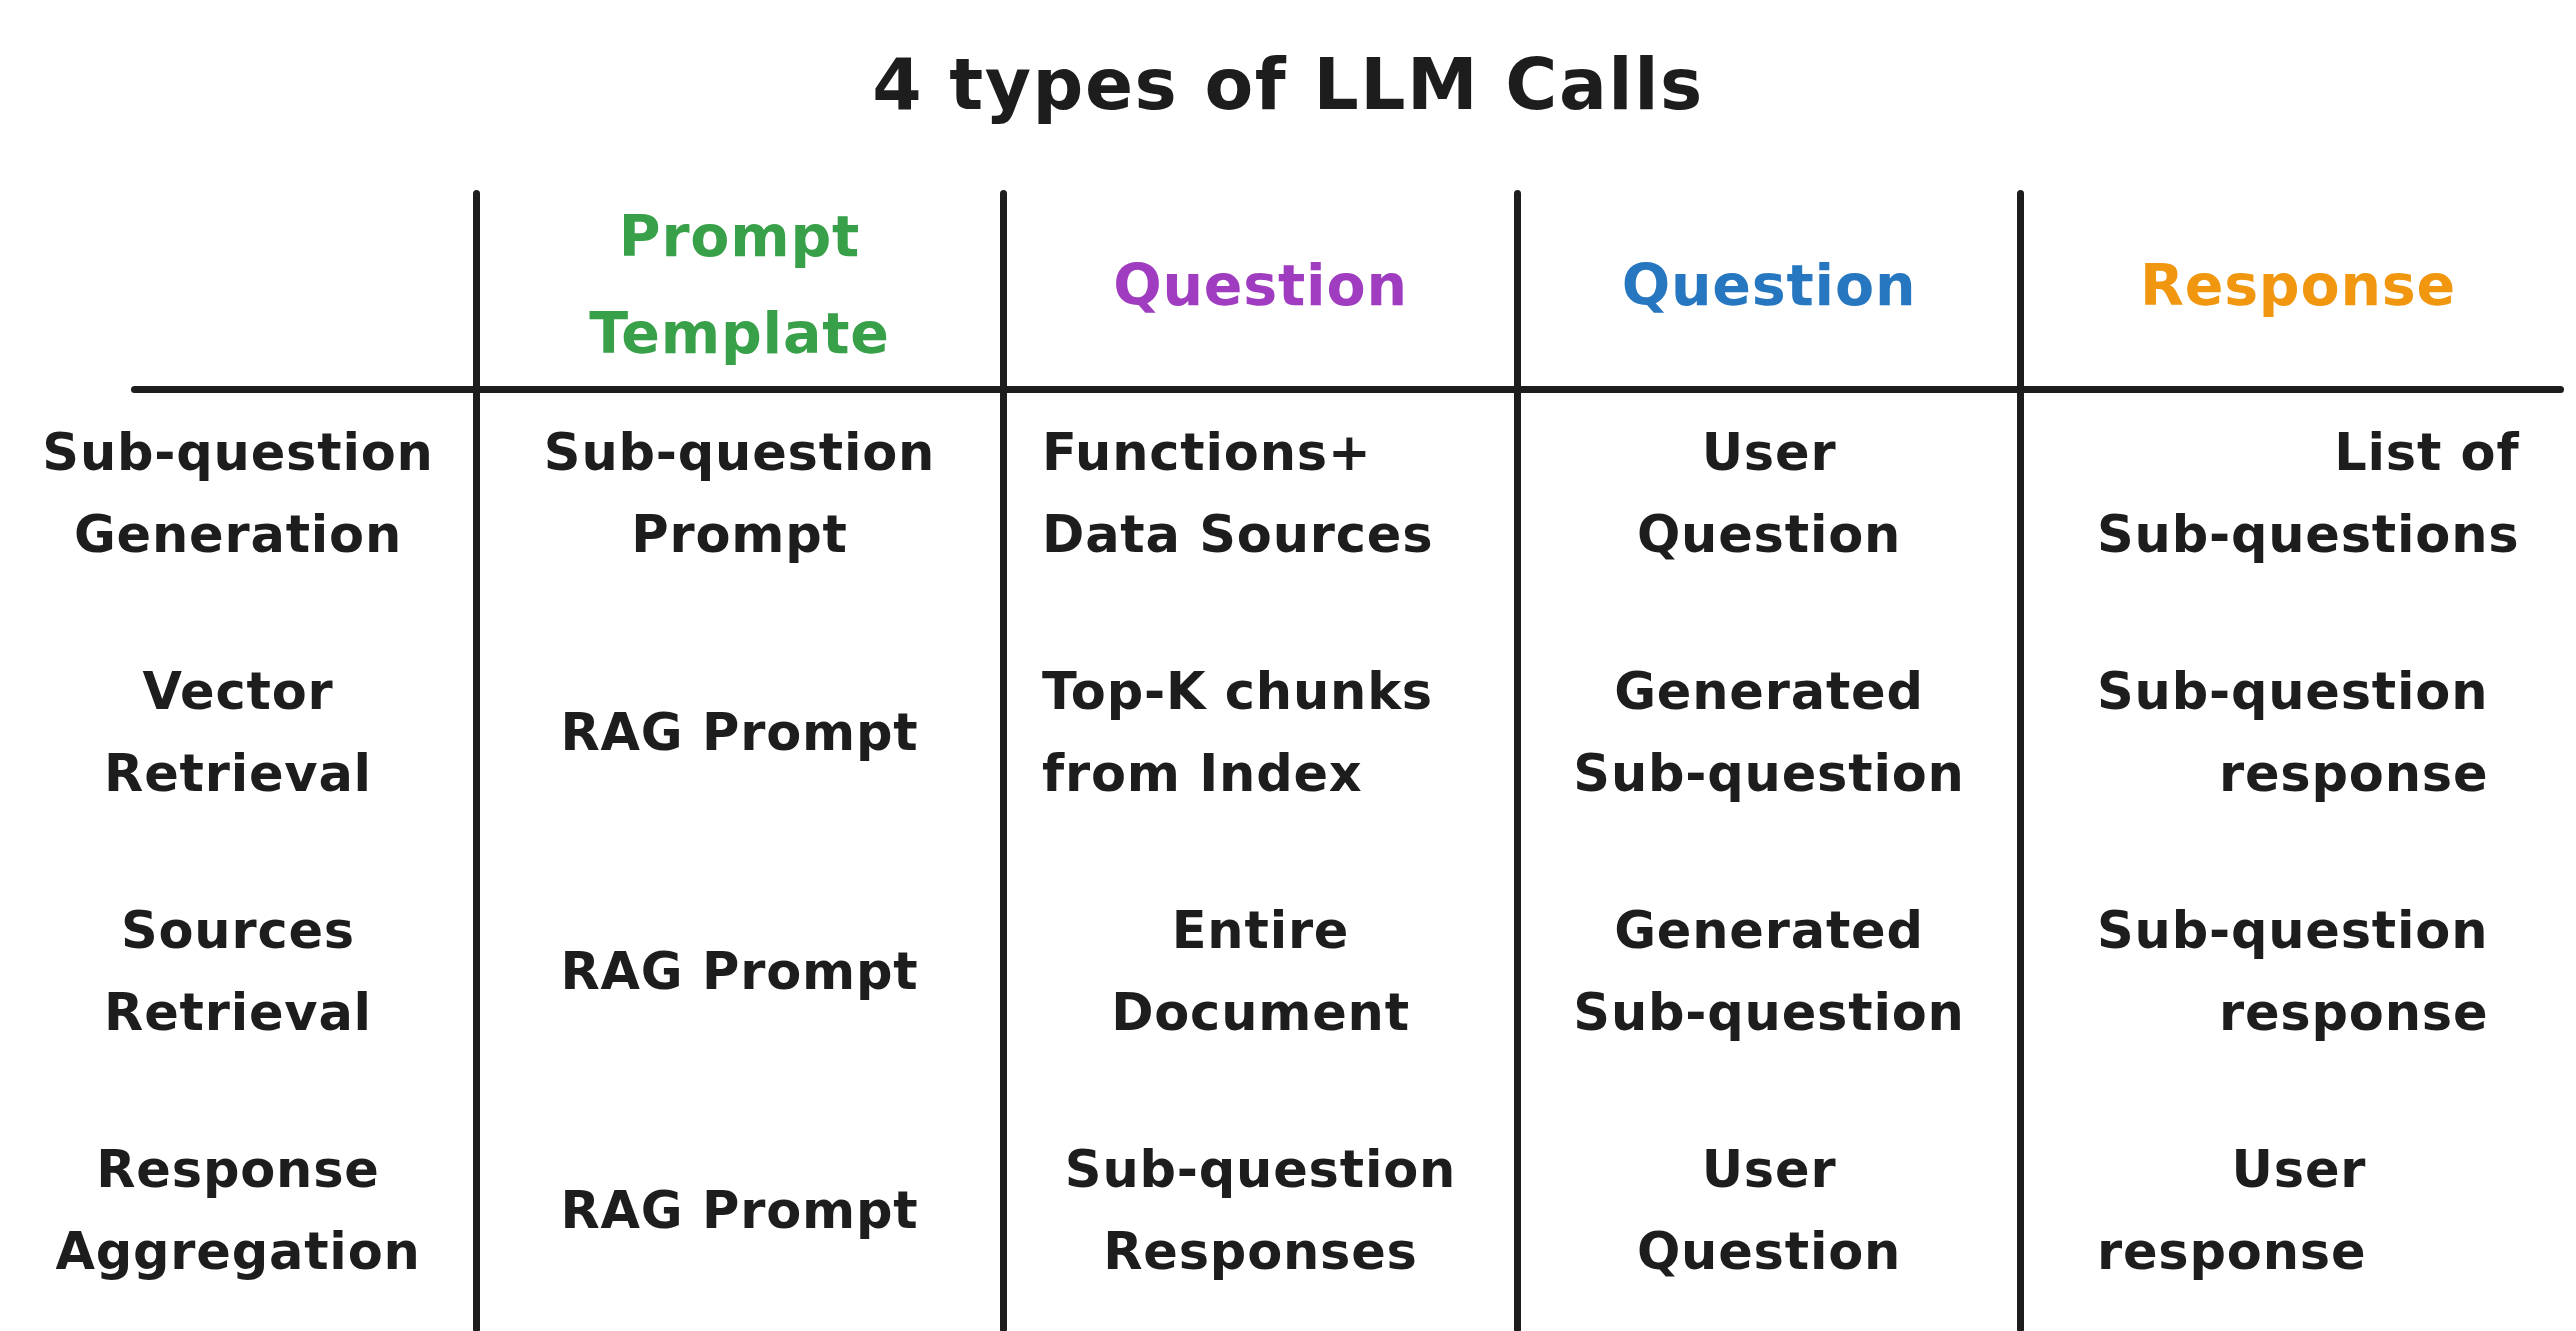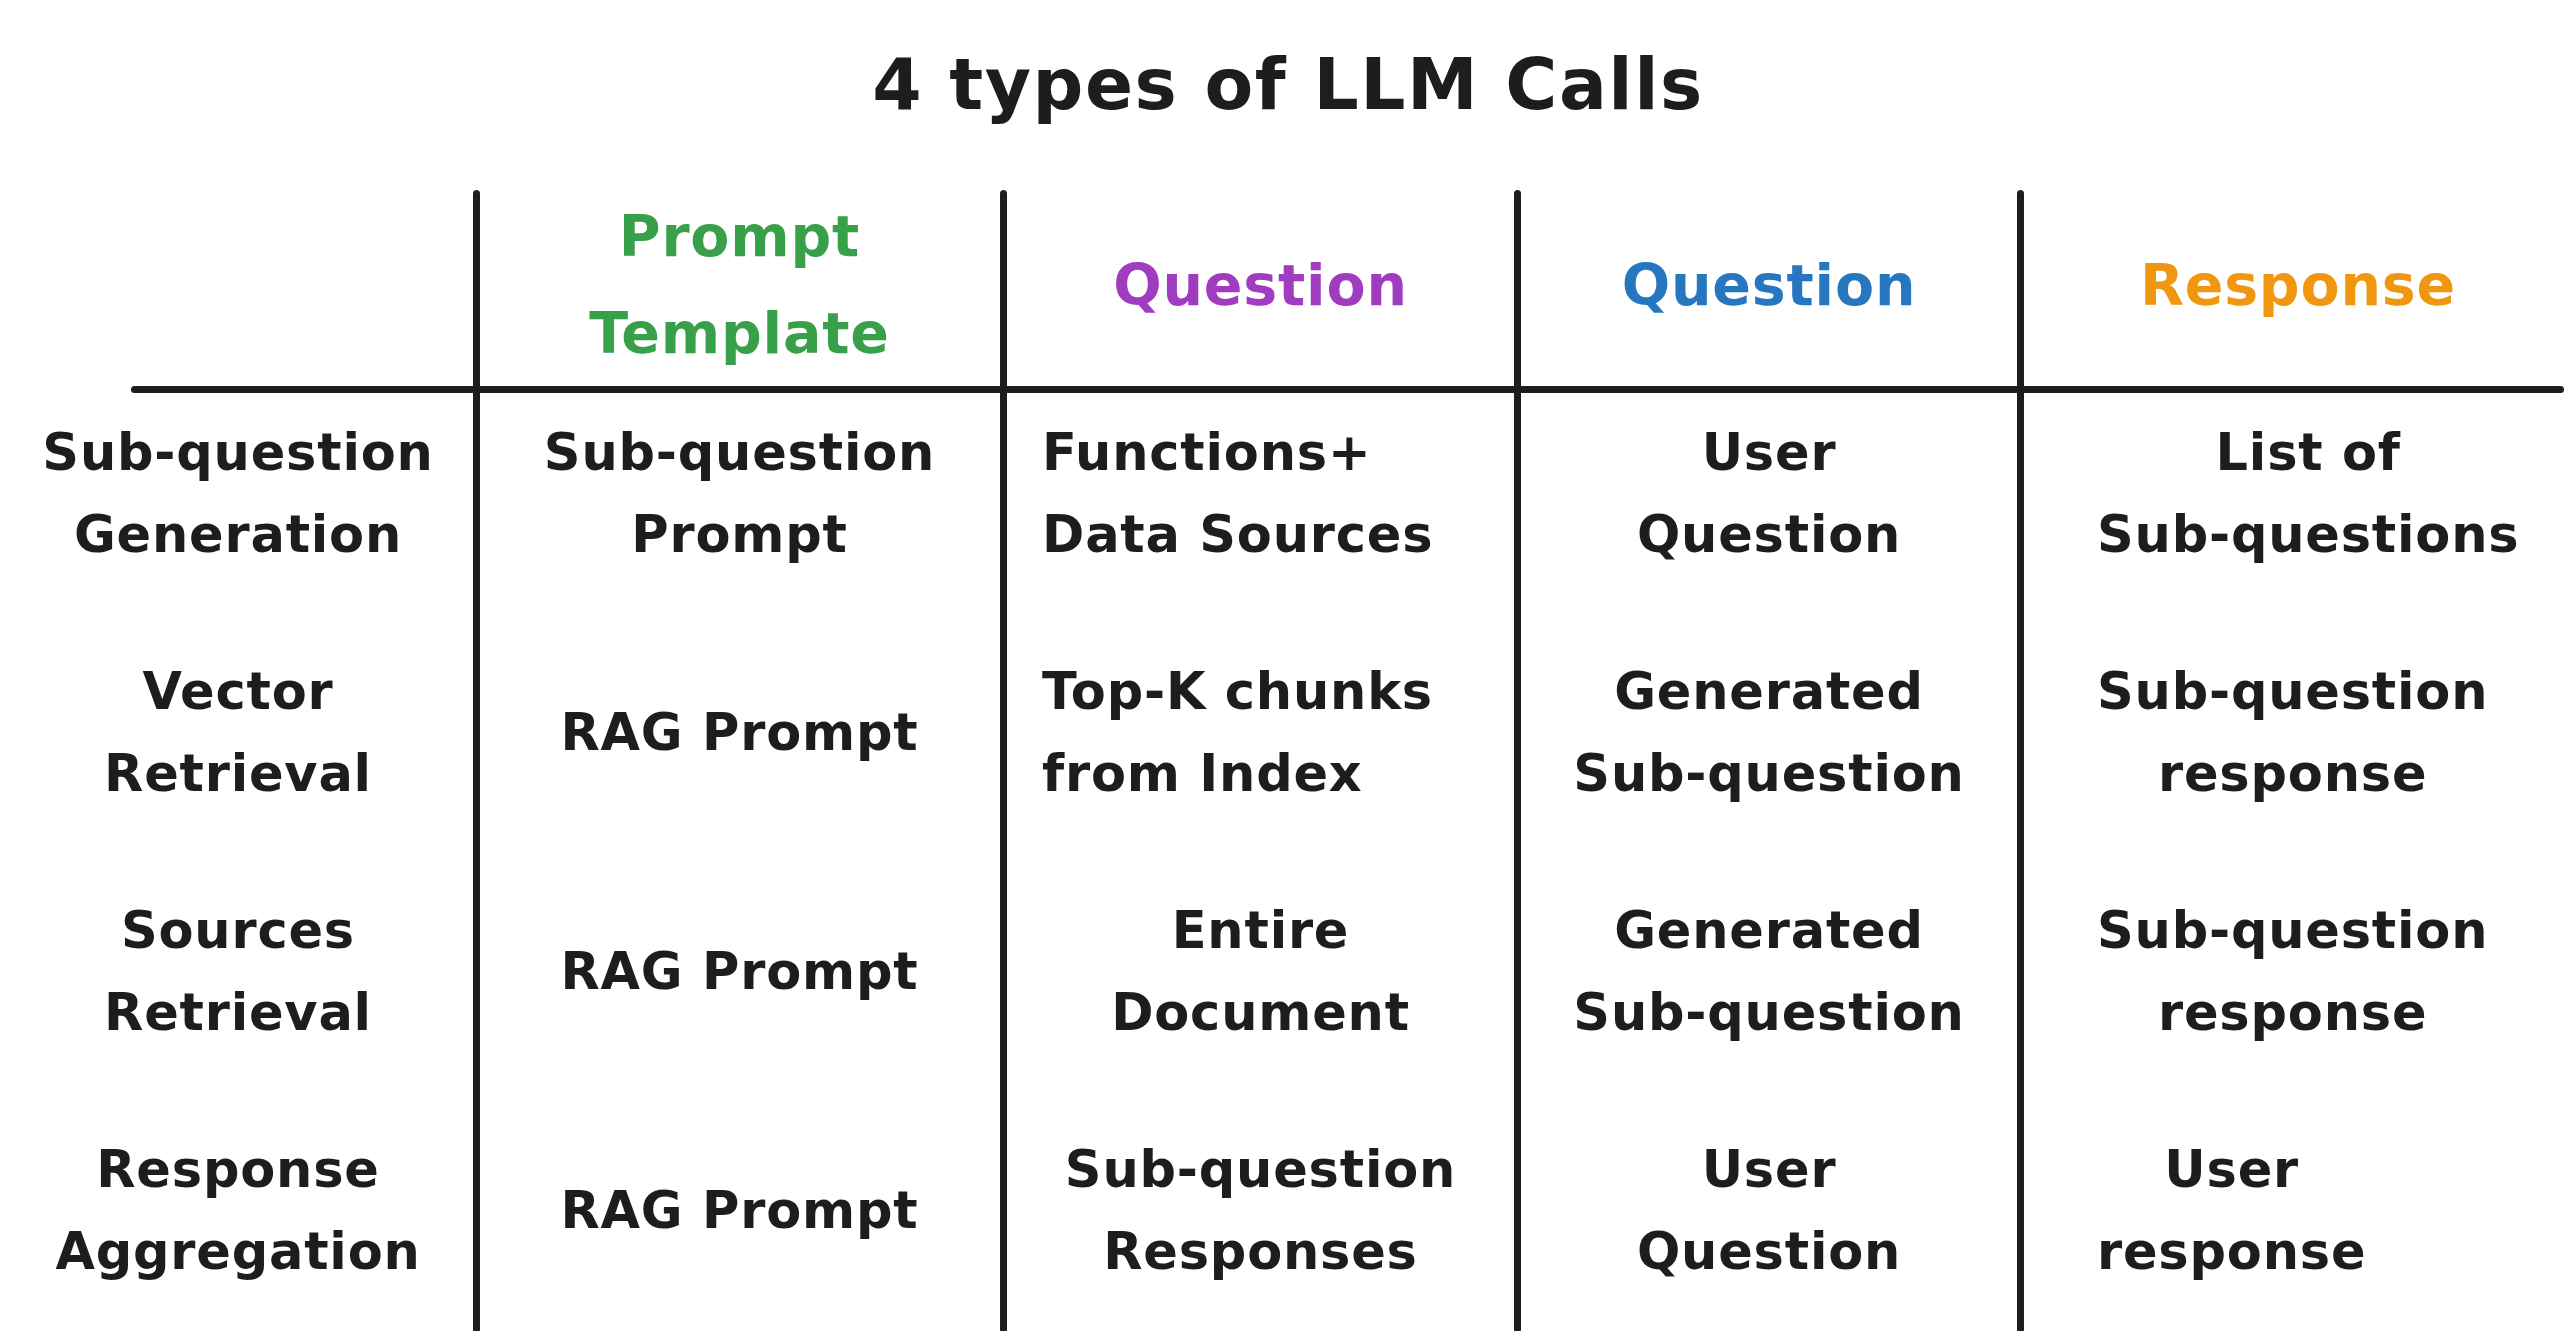--- a/index.html
+++ b/index.html
@@ -31,21 +31,21 @@
     line-height:1.7;white-space:pre-line;
   }
   .body{top:342px;grid-template-rows:repeat(4,239px);}
   .cell{
     display:flex;align-items:center;justify-content:center;
     text-align:center;
     font-size:51px;font-weight:600;letter-spacing:0.8px;
     line-height:1.6;white-space:pre-line;
   }
   .cell.left2{justify-content:flex-start;text-align:left;padding-left:39px;}
-  .cell.left4{justify-content:flex-start;text-align:center;padding-left:77px;}
+  .cell.left4{justify-content:flex-start;text-align:right;padding-left:77px;}
   .hline{
     position:absolute;top:354px;left:131px;width:2433px;height:7px;
     background:#1d1d1d;border-radius:3.9px;
   }
   .vline{
     position:absolute;top:158px;height:1143px;width:7px;
     background:#1d1d1d;border-radius:3.9px;
   }
   .v1{left:473px;} .v2{left:1000px;} .v3{left:1514px;} .v4{left:2017px;}
 </style>

